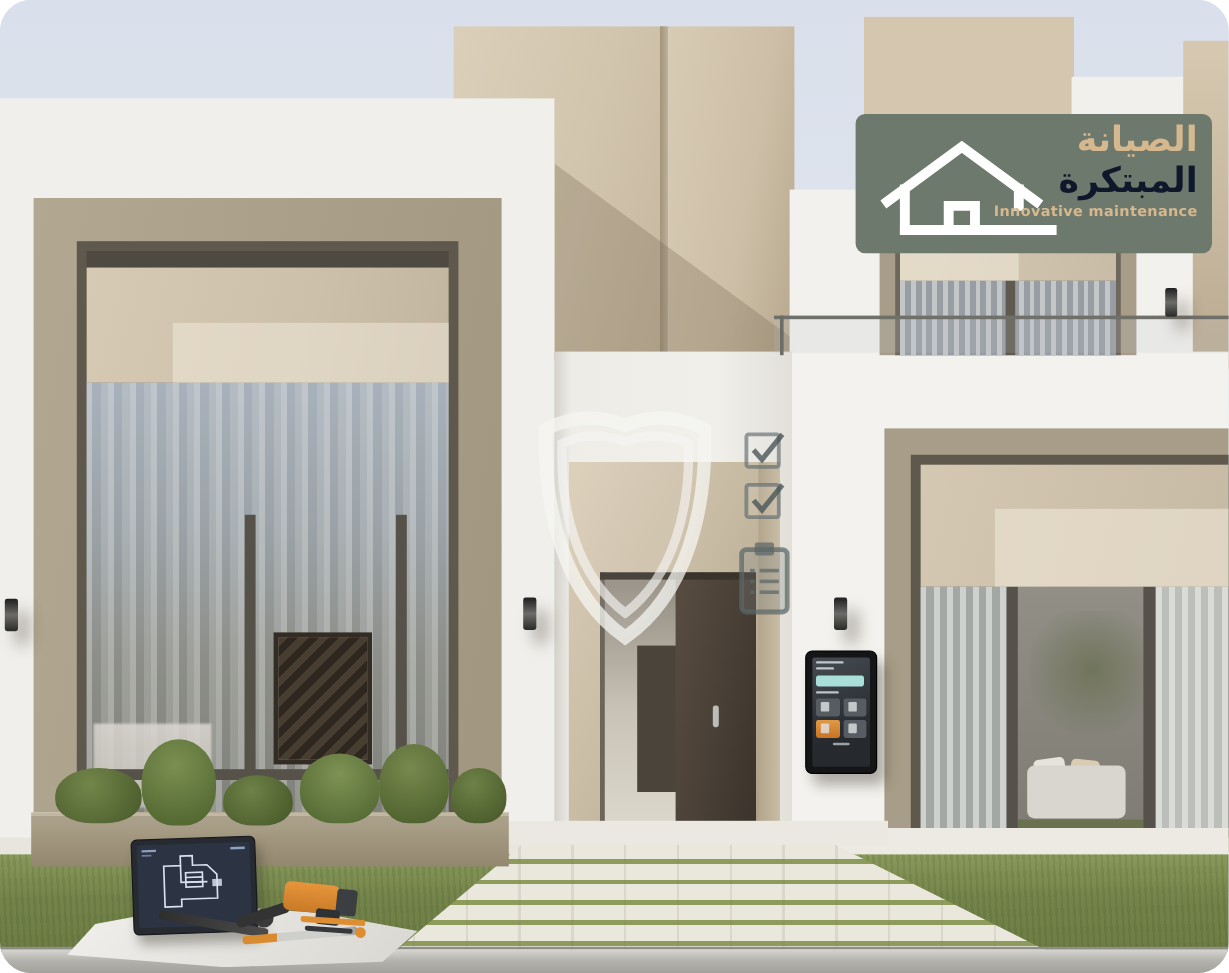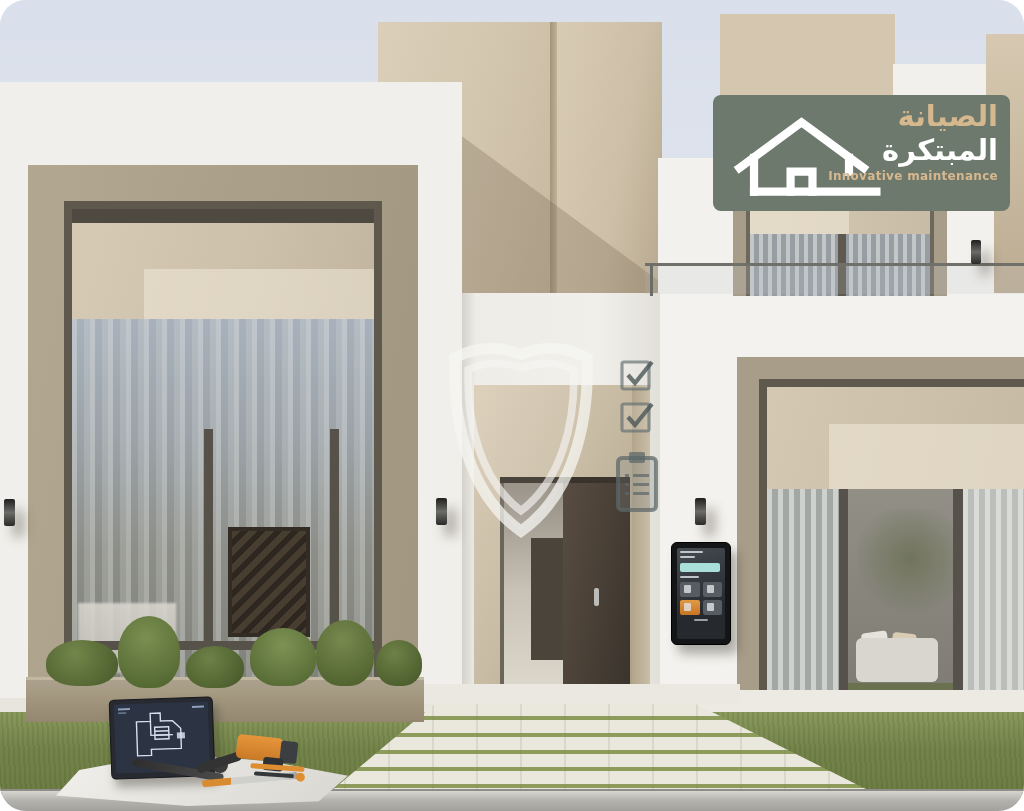--- a/index.html
+++ b/index.html
@@ -113,21 +113,21 @@
   .p-tile{height:15px;border-radius:2px;background:#565c62;position:relative;}
   .p-tile::after{content:"";position:absolute;left:4px;top:3px;width:7px;height:8px;background:rgba(225,228,230,.8);border-radius:1px;}
   .p-tile.orange{background:linear-gradient(180deg,#e09a43,#c87424);}
   .p-foot{width:14px;height:2px;background:#9aa0a4;margin:4px auto 0 auto;border-radius:1px;}
 
   
   .wm{pointer-events:none;}
   .logo{left:713px;top:47px;width:297px;height:116px;background:#6e796d;border-radius:8px;margin-top:48px;}
   .logo-text{position:absolute;right:12px;top:4px;text-align:right;direction:rtl;}
   .logo-ar1{font-size:29px;font-weight:700;color:#d6b88e;line-height:34px;}
-  .logo-ar2{font-size:29px;font-weight:700;color:#ffffff;line-height:34px;}
+  .logo-ar2{font-size:29px;font-weight:700;color:#0f172a;line-height:34px;}
   .logo-tag{font-size:12px;font-weight:700;color:#d6b88e;letter-spacing:.3px;direction:ltr;margin-top:2px;}
 </style>
 </head>
 <body>
 
 <div class="stage">
   <div class="abs sky"></div>
 
   <div class="abs tower-left"></div>
   <div class="abs tower-seam"></div>

